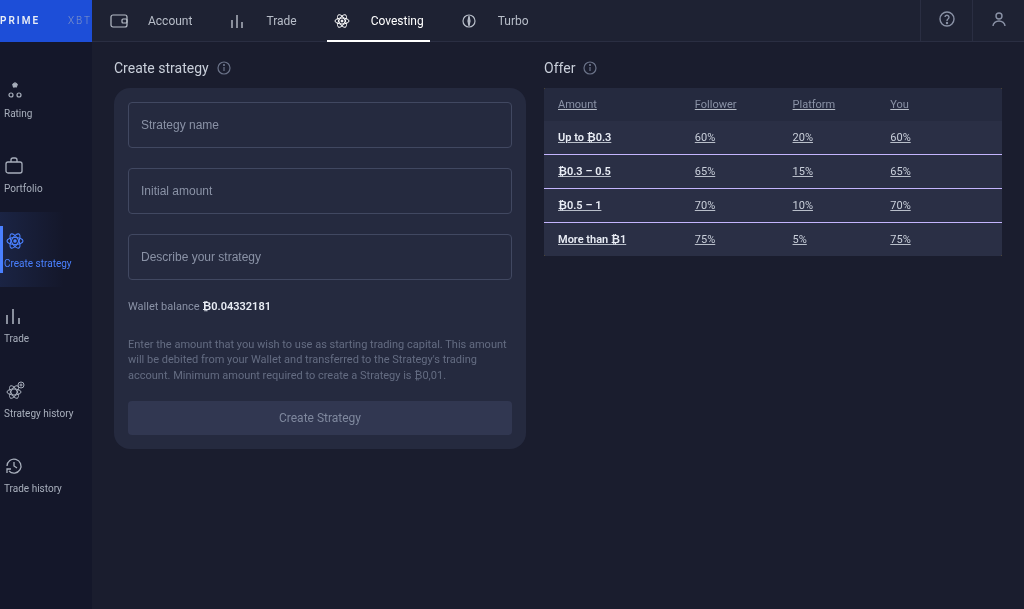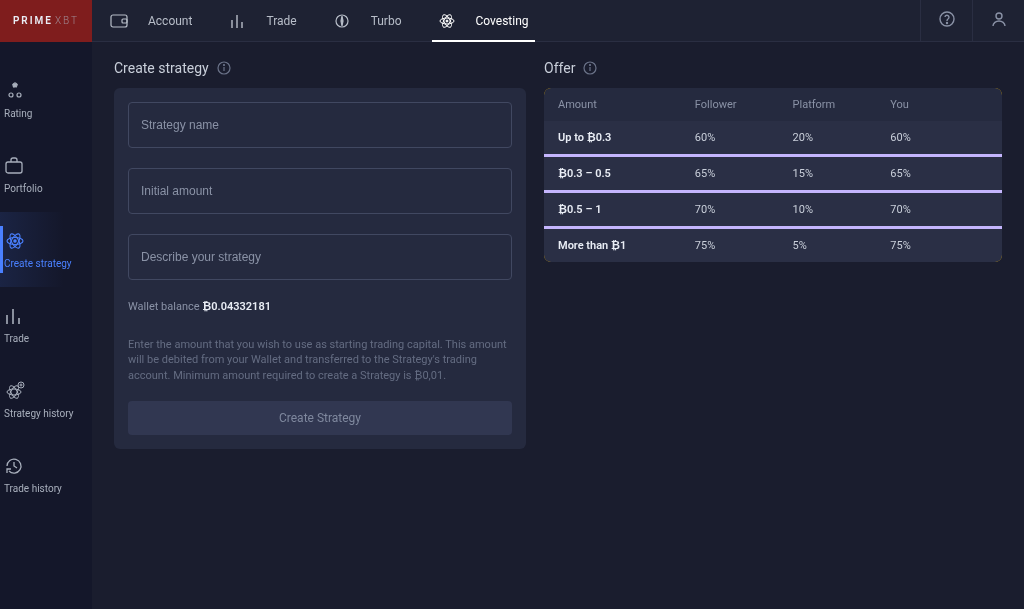--- a/index.html
+++ b/index.html
@@ -17,22 +17,22 @@
   align-items: center;
   height: 42px;
   background: #1e2233;
   border-bottom: 1px solid #2a2e42;
 }
 .logo {
   width: 92px;
   height: 42px;
   display: flex;
   align-items: center;
-  justify-content: center;
-  background: #7f1d1d;
+  justify-content: space-between;
+  background: #1d4ed8;
   font-size: 10px;
   letter-spacing: 2px;
   color: #aeb4c1;
   font-weight: 600;
 }
 .logo .lit { color: #e9edf5; }
 .logo .xbt { font-weight: 300; opacity: .7; margin-left: 2px; }
 .topnav {
   display: flex;
   align-items: stretch;
@@ -135,21 +135,21 @@
   gap: 8px;
   margin-bottom: 12px;
 }
 .info-help {
   display: inline-flex;
   align-items: center;
   justify-content: center;
 }
 .card {
   background: #252a3f;
-  border-radius: 6px;
+  border-radius: 16px;
   padding: 14px;
 }
 .field {
   border: 1px solid #414861;
   border-radius: 4px;
   background: transparent;
   margin-bottom: 20px;
 }
 .field input {
   width: 100%;
@@ -178,36 +178,37 @@
   padding: 10px 0;
   text-align: center;
   background: #313751;
   color: #7f889e;
   border-radius: 4px;
   cursor: pointer;
   font-size: 12px;
 }
 .offer-table {
   background: #eab308;
-  border-radius: 7px;
+  border-radius: 1px;
   overflow: hidden;
+  text-decoration: underline;
 }
 .orow {
   display: flex;
   padding: 10px 14px;
   font-size: 11px;
 }
 .orow.header {
   color: #8a92a6;
   background: #252a3f;
 }
 .orow.data {
   color: #c9cfda;
   background: #2a2f45;
-  border-bottom: 3px solid #c4b5fd;
+  border-bottom: 1px solid #c4b5fd;
 }
 .orow.data:last-child { border-bottom: none; }
 .orow .c1 { flex: 1.4; color: #e9edf5; font-weight: 600; }
 .orow.header .c1 { font-weight: 400; color: #8a92a6; }
 .orow .c2, .orow .c3, .orow .c4 { flex: 1; }
 svg { fill: none; }
 </style>
 </head>
 <body>
 
@@ -229,39 +230,39 @@
     <div class="topnav-item">
       <span class="ticon">
         <svg width="16" height="14" viewBox="0 0 16 14" stroke="#b8bec9" stroke-width="1.4">
             <line x1="3" y1="14" x2="3" y2="6"></line>
             <line x1="8" y1="14" x2="8" y2="1"></line>
             <line x1="13" y1="14" x2="13" y2="8"></line>
           </svg>
       </span>
       <span>Trade</span>
     </div>
-    <div class="topnav-item">
-      <span class="ticon">
-        <svg width="16" height="16" viewBox="0 0 16 16" stroke="#b8bec9" stroke-width="1.2">
-            <circle cx="8" cy="8" r="6"></circle>
-            <path d="M8 3 L9 8 L8 13 L7 8 Z" fill="#b8bec9"></path>
-          </svg>
-      </span>
-      <span>Turbo</span>
-    </div>
     <div class="topnav-item active">
       <span class="ticon">
         <svg width="18" height="18" viewBox="0 0 18 18" stroke="#fff" stroke-width="1">
             <ellipse cx="9" cy="9" rx="7" ry="3"></ellipse>
             <ellipse cx="9" cy="9" rx="7" ry="3" transform="rotate(60 9 9)"></ellipse>
             <ellipse cx="9" cy="9" rx="7" ry="3" transform="rotate(120 9 9)"></ellipse>
             <circle cx="9" cy="9" r="1" fill="#fff"></circle>
           </svg>
       </span>
       <span>Covesting</span>
+    </div>
+    <div class="topnav-item">
+      <span class="ticon">
+        <svg width="16" height="16" viewBox="0 0 16 16" stroke="#b8bec9" stroke-width="1.2">
+            <circle cx="8" cy="8" r="6"></circle>
+            <path d="M8 3 L9 8 L8 13 L7 8 Z" fill="#b8bec9"></path>
+          </svg>
+      </span>
+      <span>Turbo</span>
     </div>
   </div>
   <div class="topright">
     <div class="topright-cell">
       <span>
         <svg width="18" height="18" viewBox="0 0 18 18" stroke="#8a92a6" stroke-width="1.4">
             <circle cx="9" cy="9" r="7"></circle>
             <path d="M7 7 a2 2 0 1 1 3 2 c-1 .6-1 1-1 2"></path>
             <circle cx="9" cy="13" r=".5" fill="#8a92a6"></circle>
           </svg>

